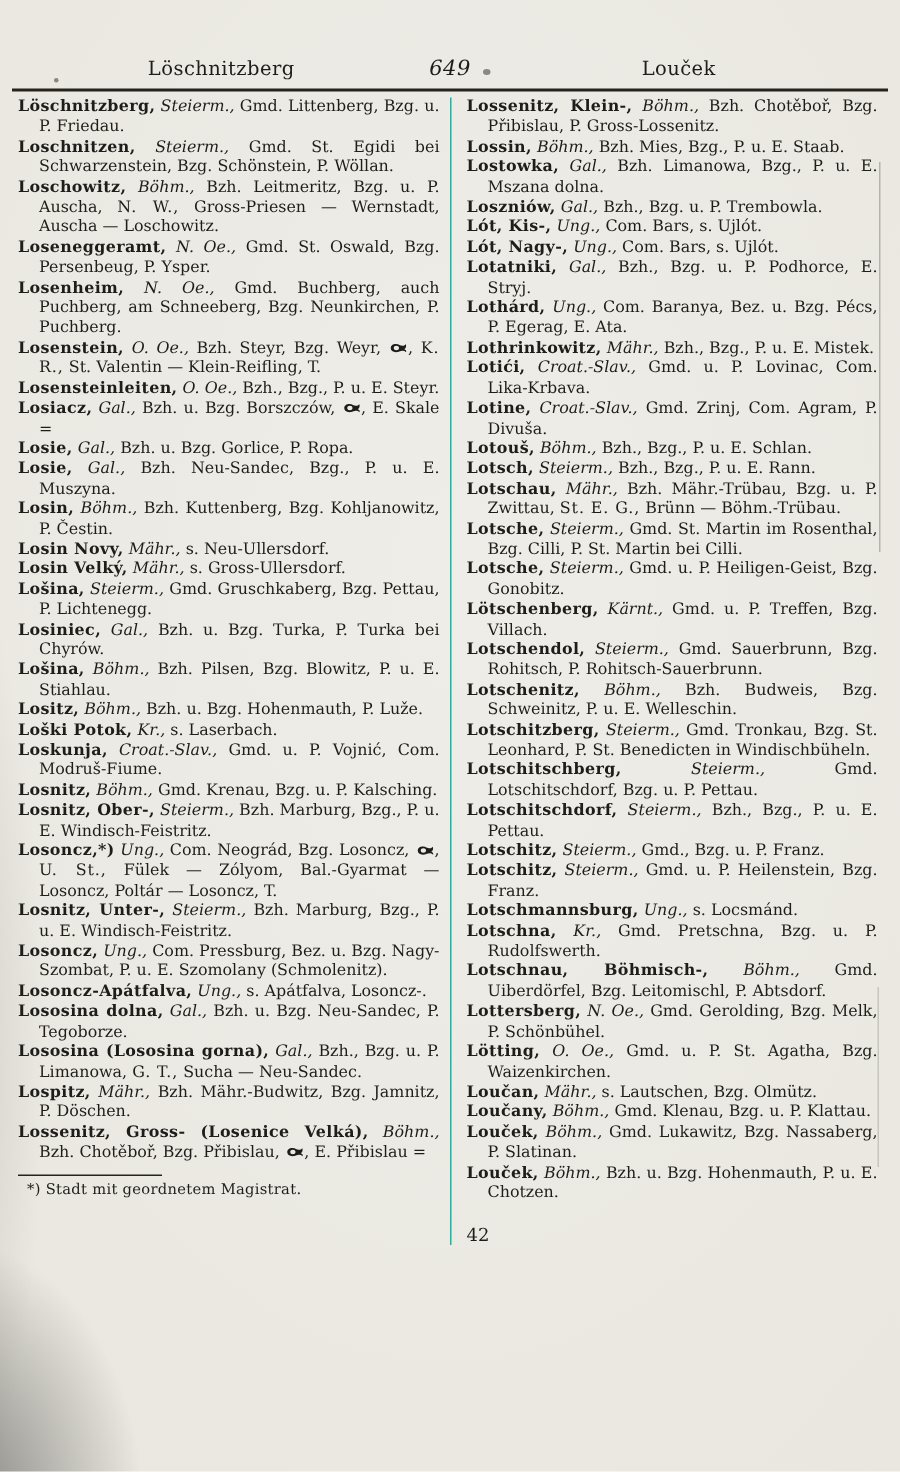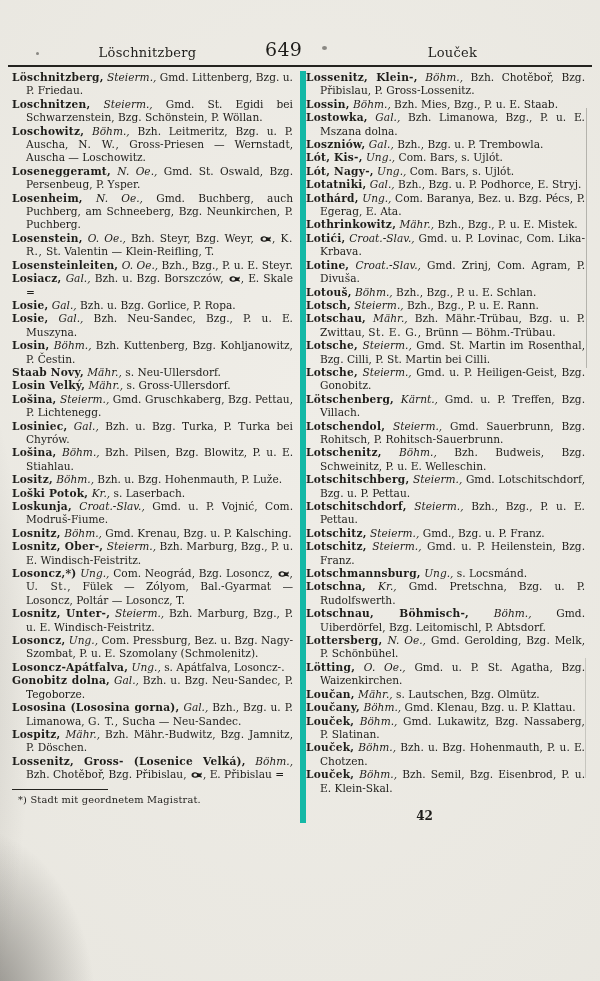--- a/index.html
+++ b/index.html
@@ -13,45 +13,45 @@
       radial-gradient(ellipse 900px 1400px at 50% 40%, #efede7 0%, #e8e6df 60%, #dcdad2 100%);
   }
   .page{position:relative;width:100%;height:100%;}
 
   
   .running-head{
     display:grid;grid-template-columns:1fr 70px 1fr;align-items:end;
     margin:38px 30px 0 30px;font-size:13px;letter-spacing:.3px;
   }
   .running-head .hw{text-align:center;}
-  .running-head .pn{font-size:19px;}
+  .running-head .pn{text-align:center;font-size:14px;font-style:italic;}
   .head-rule{border:0;border-top:2.5px solid #24231f;margin:5px 8px 4px 8px;height:0;}
 
   
   .cols{display:flex;margin:0 8px 5px 12px;position:relative;}
   .col{box-sizing:border-box;}
   .col-left{width:288px;padding-right:7px;}
-  .col-right{width:285px;padding-left:0;border-left:6px solid #14b8a6;}
+  .col-right{width:285px;padding-left:10px;border-left:1px solid #14b8a6;}
 
   p.entry{
     margin:0;padding-left:14px;text-indent:-14px;
     font-size:10.6px;line-height:13.4px;text-align:justify;
   }
   .head{font-weight:bold;letter-spacing:.25px;}
   .it{font-style:italic;}
   .bi{font-weight:normal;letter-spacing:.6px;}
   .posthorn{display:inline-block;width:13px;height:8px;vertical-align:-1px;}
   .posthorn svg{width:13px;height:8px;display:block;fill:#1e1d1a;}
 
   
   .footnote-rule{border:0;border-top:1.5px solid #24231f;width:96px;margin:7px 0 4px 0;height:0;}
   .footnote{margin:0 0 0 6px;font-size:9.8px;font-weight:normal;letter-spacing:.2px;}
 
   
-  .signature{margin:14px 42px 0 0;text-align:center;font-size:12px;font-weight:bold;}
+  .signature{margin:14px 42px 0 0;text-align:left;font-size:12px;font-weight:normal;}
 
   
   .edge-line{position:absolute;right:13px;top:70px;width:1px;height:260px;background:rgba(40,38,34,.28);}
   .edge-line2{position:absolute;right:14px;top:620px;width:1px;height:120px;background:rgba(40,38,34,.18);}
   .speck{position:absolute;background:rgba(40,38,34,.5);border-radius:50%;}
 </style>
 </head>
 <body>
 
 <div class="page">
@@ -74,37 +74,37 @@
           <p class="entry"><span class="head">Losenstein,</span><span class="it"> O. Oe.,</span><span class="tx"> Bzh. Steyr, Bzg. Weyr, </span><span class="posthorn"><svg viewBox="0 0 26 14">
                 <path fill-rule="evenodd" d="M3 7C3 3.5 6 1.5 10 1.5 14 1.5 15.5 4 18.5 4 21 4 22.5 3 23 1.5 24 4 23.5 7 21 8.5 23 9 24 10.5 23.5 12.5 21.5 11 19.5 10.5 17 11 14.5 11.5 13 12.5 10 12.5 5.5 12.5 3 10.5 3 7ZM7 7C7 9 8.5 10 10.5 10 12.5 10 14 9 14 7 14 5 12.5 4 10.5 4 8.5 4 7 5 7 7Z"></path>
               </svg></span><span class="tx">, </span><span class="bi">K. R.,</span><span class="tx"> St. Valentin — Klein-Reifling, T.</span></p>
           <p class="entry"><span class="head">Losensteinleiten,</span><span class="it"> O. Oe.,</span><span class="tx"> Bzh., Bzg., P. u. E. Steyr.</span></p>
           <p class="entry"><span class="head">Losiacz,</span><span class="it"> Gal.,</span><span class="tx"> Bzh. u. Bzg. Borszczów, </span><span class="posthorn"><svg viewBox="0 0 26 14">
                 <path fill-rule="evenodd" d="M3 7C3 3.5 6 1.5 10 1.5 14 1.5 15.5 4 18.5 4 21 4 22.5 3 23 1.5 24 4 23.5 7 21 8.5 23 9 24 10.5 23.5 12.5 21.5 11 19.5 10.5 17 11 14.5 11.5 13 12.5 10 12.5 5.5 12.5 3 10.5 3 7ZM7 7C7 9 8.5 10 10.5 10 12.5 10 14 9 14 7 14 5 12.5 4 10.5 4 8.5 4 7 5 7 7Z"></path>
               </svg></span><span class="tx">, E. Skale =</span></p>
           <p class="entry"><span class="head">Losie,</span><span class="it"> Gal.,</span><span class="tx"> Bzh. u. Bzg. Gorlice, P. Ropa.</span></p>
           <p class="entry"><span class="head">Losie,</span><span class="it"> Gal.,</span><span class="tx"> Bzh. Neu-Sandec, Bzg., P. u. E. Muszyna.</span></p>
           <p class="entry"><span class="head">Losin,</span><span class="it"> Böhm.,</span><span class="tx"> Bzh. Kuttenberg, Bzg. Kohljanowitz, P. Čestin.</span></p>
-          <p class="entry"><span class="head">Staab Novy,</span><span class="it"> Mähr.,</span><span class="tx"> s. Neu-Ullersdorf.</span></p>
+          <p class="entry"><span class="head">Losin Novy,</span><span class="it"> Mähr.,</span><span class="tx"> s. Neu-Ullersdorf.</span></p>
           <p class="entry"><span class="head">Losin Velký,</span><span class="it"> Mähr.,</span><span class="tx"> s. Gross-Ullersdorf.</span></p>
           <p class="entry"><span class="head">Lošina,</span><span class="it"> Steierm.,</span><span class="tx"> Gmd. Gruschkaberg, Bzg. Pettau, P. Lichtenegg.</span></p>
           <p class="entry"><span class="head">Losiniec,</span><span class="it"> Gal.,</span><span class="tx"> Bzh. u. Bzg. Turka, P. Turka bei Chyrów.</span></p>
           <p class="entry"><span class="head">Lošina,</span><span class="it"> Böhm.,</span><span class="tx"> Bzh. Pilsen, Bzg. Blowitz, P. u. E. Stiahlau.</span></p>
           <p class="entry"><span class="head">Lositz,</span><span class="it"> Böhm.,</span><span class="tx"> Bzh. u. Bzg. Hohenmauth, P. Luže.</span></p>
           <p class="entry"><span class="head">Loški Potok,</span><span class="it"> Kr.,</span><span class="tx"> s. Laserbach.</span></p>
           <p class="entry"><span class="head">Loskunja,</span><span class="it"> Croat.-Slav.,</span><span class="tx"> Gmd. u. P. Vojnić, Com. Modruš-Fiume.</span></p>
           <p class="entry"><span class="head">Losnitz,</span><span class="it"> Böhm.,</span><span class="tx"> Gmd. Krenau, Bzg. u. P. Kalsching.</span></p>
           <p class="entry"><span class="head">Losnitz, Ober-,</span><span class="it"> Steierm.,</span><span class="tx"> Bzh. Marburg, Bzg., P. u. E. Windisch-Feistritz.</span></p>
           <p class="entry"><span class="head">Losoncz,*)</span><span class="it"> Ung.,</span><span class="tx"> Com. Neográd, Bzg. Losoncz, </span><span class="posthorn"><svg viewBox="0 0 26 14">
                 <path fill-rule="evenodd" d="M3 7C3 3.5 6 1.5 10 1.5 14 1.5 15.5 4 18.5 4 21 4 22.5 3 23 1.5 24 4 23.5 7 21 8.5 23 9 24 10.5 23.5 12.5 21.5 11 19.5 10.5 17 11 14.5 11.5 13 12.5 10 12.5 5.5 12.5 3 10.5 3 7ZM7 7C7 9 8.5 10 10.5 10 12.5 10 14 9 14 7 14 5 12.5 4 10.5 4 8.5 4 7 5 7 7Z"></path>
               </svg></span><span class="tx">, </span><span class="bi">U. St.,</span><span class="tx"> Fülek — Zólyom, Bal.-Gyarmat — Losoncz, Poltár — Losoncz, T.</span></p>
           <p class="entry"><span class="head">Losnitz, Unter-,</span><span class="it"> Steierm.,</span><span class="tx"> Bzh. Marburg, Bzg., P. u. E. Windisch-Feistritz.</span></p>
           <p class="entry"><span class="head">Losoncz,</span><span class="it"> Ung.,</span><span class="tx"> Com. Pressburg, Bez. u. Bzg. Nagy-Szombat, P. u. E. Szomolany (Schmolenitz).</span></p>
           <p class="entry"><span class="head">Losoncz-Apátfalva,</span><span class="it"> Ung.,</span><span class="tx"> s. Apátfalva, Losoncz-.</span></p>
-          <p class="entry"><span class="head">Gonobitz dolna,</span><span class="it"> Gal.,</span><span class="tx"> Bzh. u. Bzg. Neu-Sandec, P. Tegoborze.</span></p>
+          <p class="entry"><span class="head">Lososina dolna,</span><span class="it"> Gal.,</span><span class="tx"> Bzh. u. Bzg. Neu-Sandec, P. Tegoborze.</span></p>
           <p class="entry"><span class="head">Lososina (Lososina gorna),</span><span class="it"> Gal.,</span><span class="tx"> Bzh., Bzg. u. P. Limanowa, </span><span class="bi">G. T.,</span><span class="tx"> Sucha — Neu-Sandec.</span></p>
           <p class="entry"><span class="head">Lospitz,</span><span class="it"> Mähr.,</span><span class="tx"> Bzh. Mähr.-Budwitz, Bzg. Jamnitz, P. Döschen.</span></p>
           <p class="entry"><span class="head">Lossenitz, Gross- (Losenice Velká),</span><span class="it"> Böhm.,</span><span class="tx"> Bzh. Chotěboř, Bzg. Přibislau, </span><span class="posthorn"><svg viewBox="0 0 26 14">
                 <path fill-rule="evenodd" d="M3 7C3 3.5 6 1.5 10 1.5 14 1.5 15.5 4 18.5 4 21 4 22.5 3 23 1.5 24 4 23.5 7 21 8.5 23 9 24 10.5 23.5 12.5 21.5 11 19.5 10.5 17 11 14.5 11.5 13 12.5 10 12.5 5.5 12.5 3 10.5 3 7ZM7 7C7 9 8.5 10 10.5 10 12.5 10 14 9 14 7 14 5 12.5 4 10.5 4 8.5 4 7 5 7 7Z"></path>
               </svg></span><span class="tx">, E. Přibislau =</span></p>
         </div>
       <hr class="footnote-rule">
       <p class="footnote">*) Stadt mit geordnetem Magistrat.</p>
     </div>
     <div class="col col-right">
@@ -121,34 +121,34 @@
           <p class="entry"><span class="head">Lotići,</span><span class="it"> Croat.-Slav.,</span><span class="tx"> Gmd. u. P. Lovinac, Com. Lika-Krbava.</span></p>
           <p class="entry"><span class="head">Lotine,</span><span class="it"> Croat.-Slav.,</span><span class="tx"> Gmd. Zrinj, Com. Agram, P. Divuša.</span></p>
           <p class="entry"><span class="head">Lotouš,</span><span class="it"> Böhm.,</span><span class="tx"> Bzh., Bzg., P. u. E. Schlan.</span></p>
           <p class="entry"><span class="head">Lotsch,</span><span class="it"> Steierm.,</span><span class="tx"> Bzh., Bzg., P. u. E. Rann.</span></p>
           <p class="entry"><span class="head">Lotschau,</span><span class="it"> Mähr.,</span><span class="tx"> Bzh. Mähr.-Trübau, Bzg. u. P. Zwittau, </span><span class="bi">St. E. G.,</span><span class="tx"> Brünn — Böhm.-Trübau.</span></p>
           <p class="entry"><span class="head">Lotsche,</span><span class="it"> Steierm.,</span><span class="tx"> Gmd. St. Martin im Rosenthal, Bzg. Cilli, P. St. Martin bei Cilli.</span></p>
           <p class="entry"><span class="head">Lotsche,</span><span class="it"> Steierm.,</span><span class="tx"> Gmd. u. P. Heiligen-Geist, Bzg. Gonobitz.</span></p>
           <p class="entry"><span class="head">Lötschenberg,</span><span class="it"> Kärnt.,</span><span class="tx"> Gmd. u. P. Treffen, Bzg. Villach.</span></p>
           <p class="entry"><span class="head">Lotschendol,</span><span class="it"> Steierm.,</span><span class="tx"> Gmd. Sauerbrunn, Bzg. Rohitsch, P. Rohitsch-Sauerbrunn.</span></p>
           <p class="entry"><span class="head">Lotschenitz,</span><span class="it"> Böhm.,</span><span class="tx"> Bzh. Budweis, Bzg. Schweinitz, P. u. E. Welleschin.</span></p>
+          <p class="entry"><span class="head">Lotschitzberg,</span><span class="it"> Steierm.,</span><span class="tx"> Gmd. Tronkau, Bzg. St. Leonhard, P. St. Benedicten in Windischbüheln.</span></p>
           <p class="entry"><span class="head">Lotschitschberg,</span><span class="it"> Steierm.,</span><span class="tx"> Gmd. Lotschitschdorf, Bzg. u. P. Pettau.</span></p>
           <p class="entry"><span class="head">Lotschitschdorf,</span><span class="it"> Steierm.,</span><span class="tx"> Bzh., Bzg., P. u. E. Pettau.</span></p>
           <p class="entry"><span class="head">Lotschitz,</span><span class="it"> Steierm.,</span><span class="tx"> Gmd., Bzg. u. P. Franz.</span></p>
           <p class="entry"><span class="head">Lotschitz,</span><span class="it"> Steierm.,</span><span class="tx"> Gmd. u. P. Heilenstein, Bzg. Franz.</span></p>
           <p class="entry"><span class="head">Lotschmannsburg,</span><span class="it"> Ung.,</span><span class="tx"> s. Locsmánd.</span></p>
           <p class="entry"><span class="head">Lotschna,</span><span class="it"> Kr.,</span><span class="tx"> Gmd. Pretschna, Bzg. u. P. Rudolfswerth.</span></p>
           <p class="entry"><span class="head">Lotschnau, Böhmisch-,</span><span class="it"> Böhm.,</span><span class="tx"> Gmd. Uiberdörfel, Bzg. Leitomischl, P. Abtsdorf.</span></p>
           <p class="entry"><span class="head">Lottersberg,</span><span class="it"> N. Oe.,</span><span class="tx"> Gmd. Gerolding, Bzg. Melk, P. Schönbühel.</span></p>
           <p class="entry"><span class="head">Lötting,</span><span class="it"> O. Oe.,</span><span class="tx"> Gmd. u. P. St. Agatha, Bzg. Waizenkirchen.</span></p>
           <p class="entry"><span class="head">Loučan,</span><span class="it"> Mähr.,</span><span class="tx"> s. Lautschen, Bzg. Olmütz.</span></p>
           <p class="entry"><span class="head">Loučany,</span><span class="it"> Böhm.,</span><span class="tx"> Gmd. Klenau, Bzg. u. P. Klattau.</span></p>
           <p class="entry"><span class="head">Louček,</span><span class="it"> Böhm.,</span><span class="tx"> Gmd. Lukawitz, Bzg. Nassaberg, P. Slatinan.</span></p>
           <p class="entry"><span class="head">Louček,</span><span class="it"> Böhm.,</span><span class="tx"> Bzh. u. Bzg. Hohenmauth, P. u. E. Chotzen.</span></p>
-          <p class="entry"><span class="head">Louček,</span><span class="it"> Böhm.,</span><span class="tx"> Bzh. Semil, Bzg. Eisenbrod, P. u. E. Klein-Skal.</span></p>
         </div>
       <p class="signature">42</p>
     </div>
   </div>
 
   <div class="edge-line"></div>
   <div class="edge-line2"></div>
   <div class="speck" style="left:322px;top:8px;width:5px;height:4px;"></div>
   <div class="speck" style="left:36px;top:14px;width:3px;height:3px;"></div>
 </div>

